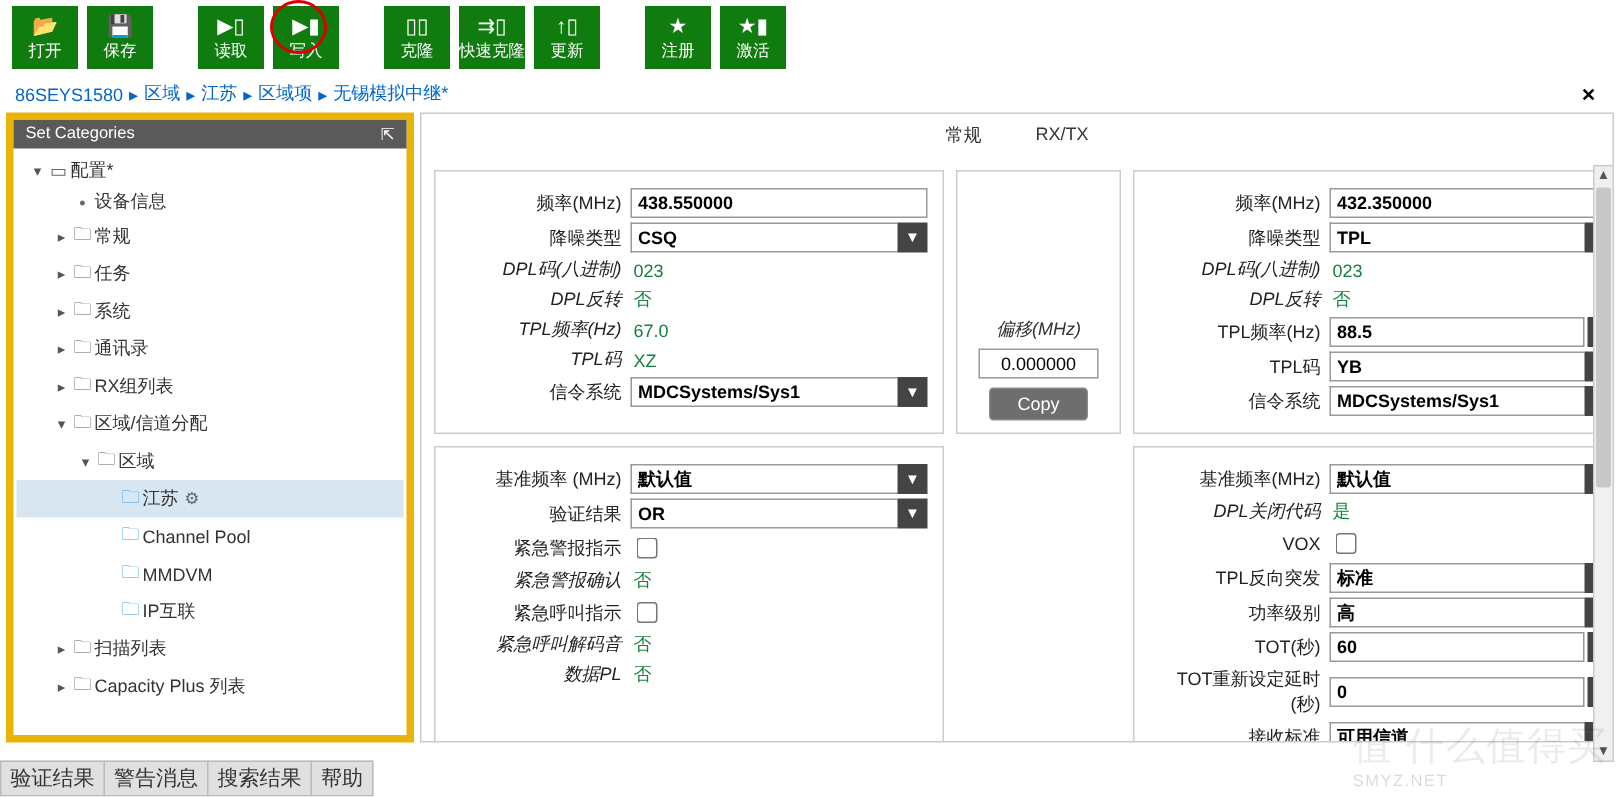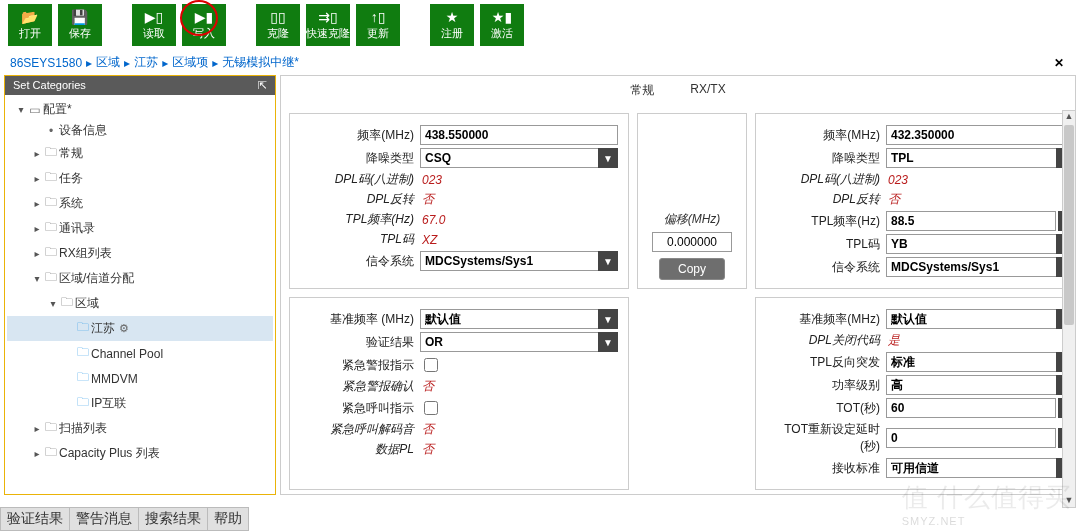--- a/index.html
+++ b/index.html
@@ -53,21 +53,21 @@
     color: #0066cc;
   }
   .breadcrumb span.sep { color: #0066cc; }
   .breadcrumb .close { margin-left: auto; color: #000; font-weight: bold; cursor: pointer; padding: 0 6px; }
   .main {
     display: flex;
     height: 420px;
   }
   .sidebar {
     width: 272px;
-    border: 1px solid #eab308;
+    border: 5px solid #eab308;
     margin: 0 4px;
     display: flex;
     flex-direction: column;
   }
   .sidebar-header {
     background: #5a5a5a;
     color: #fff;
     padding: 3px 8px;
     font-size: 11px;
     display: flex;
@@ -149,22 +149,21 @@
   }
   .field .lbl {
     width: 120px;
     text-align: right;
     padding-right: 6px;
     font-style: italic;
     color: #222;
   }
   .field .lbl.nrm { font-style: normal; }
   .field .val {
-    color: #b91c1c;
-    font-style: italic;
+    color: #15803d;
     padding-left: 2px;
   }
   .field input[type=text] {
     flex: 1;
     border: 1px solid #999;
     height: 20px;
     padding: 0 4px;
     font-size: 12px;
     font-weight: bold;
   }
@@ -580,20 +579,24 @@
               <div class="select">
                 <input type="text" value="默认值" style="">
                 <button class="dd-btn">▼</button>
               </div>
             </div>
           <div class="field">
               <span class="lbl">DPL关闭代码</span>
               <span class="val">是</span>
             </div>
           <div class="field">
+              <span class="lbl nrm">VOX</span>
+              <input type="checkbox" style="">
+            </div>
+          <div class="field">
               <span class="lbl nrm">TPL反向突发</span>
               <div class="select">
                 <input type="text" value="标准" style="">
                 <button class="dd-btn">▼</button>
               </div>
             </div>
           <div class="field">
               <span class="lbl nrm">功率级别</span>
               <div class="select">
                 <input type="text" value="高" style="">

